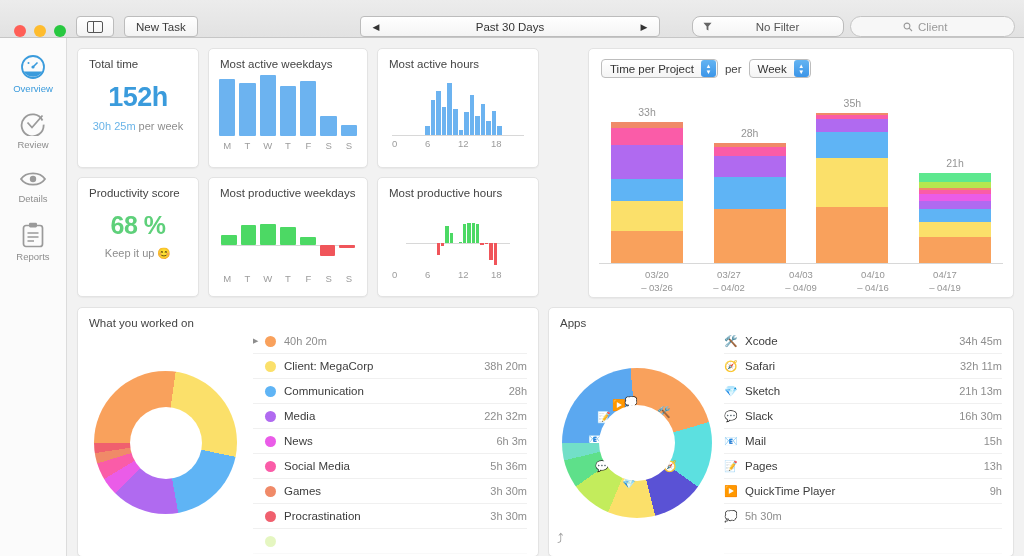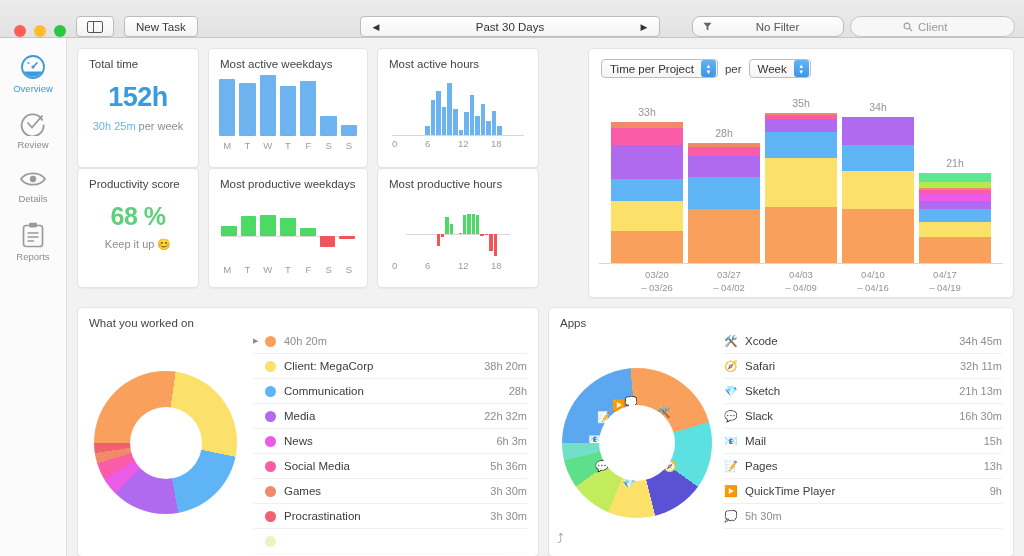--- a/index.html
+++ b/index.html
@@ -72,21 +72,21 @@
   .nav-item {
     height: 56px; display: flex; flex-direction: column;
     align-items: center; justify-content: center; gap: 3px; cursor: default;
   }
   .nav-label { font-size: 9.5px; color: #8d8d8d; }
   .nav-item.active .nav-label { color: #3a9bdc; }
 
   
   .content { flex: 1; padding: 10px 12px 0 10px; }
   .row1 { display: flex; gap: 9px; height: 250px; }
-  .leftcards { width: 462px; display: flex; flex-direction: column; gap: 0; }
+  .leftcards { width: 462px; display: flex; flex-direction: column; gap: 9px; }
   .cardrow { display: flex; gap: 9px; height: 120px; }
 
   .card {
     background: #fff; border: 1px solid #e3e3e3; border-radius: 5px;
     box-shadow: 0 1px 1px rgba(0,0,0,.04);
     position: relative; overflow: hidden;
   }
   .card-title {
     font-size: 11.5px; color: #444; padding: 9px 0 0 11px;
   }
@@ -515,29 +515,20 @@
               <div class="stack">
                 <i style="height: 2.14286px; background: rgb(240, 138, 104);"></i>
                 <i style="height: 4.28571px; background: rgb(250, 92, 168);"></i>
                 <i style="height: 12.8571px; background: rgb(176, 106, 240);"></i>
                 <i style="height: 25.7143px; background: rgb(95, 180, 245);"></i>
                 <i style="height: 49.2857px; background: rgb(251, 224, 106);"></i>
                 <i style="height: 55.7143px; background: rgb(249, 161, 92);"></i>
               </div>
             </div>
             <div class="stackcol">
-              <div class="stack-total">34h</div>
-              <div class="stack">
-                <i style="height: 27.8571px; background: rgb(176, 106, 240);"></i>
-                <i style="height: 25.7143px; background: rgb(95, 180, 245);"></i>
-                <i style="height: 38.5714px; background: rgb(251, 224, 106);"></i>
-                <i style="height: 53.5714px; background: rgb(249, 161, 92);"></i>
-              </div>
-            </div>
-            <div class="stackcol">
               <div class="stack-total">21h</div>
               <div class="stack">
                 <i style="height: 8.57143px; background: rgb(94, 232, 143);"></i>
                 <i style="height: 6.42857px; background: rgb(182, 232, 79);"></i>
                 <i style="height: 2.14286px; background: rgb(240, 138, 104);"></i>
                 <i style="height: 4.28571px; background: rgb(250, 92, 168);"></i>
                 <i style="height: 6.42857px; background: rgb(234, 92, 232);"></i>
                 <i style="height: 8.57143px; background: rgb(176, 106, 240);"></i>
                 <i style="height: 12.8571px; background: rgb(95, 180, 245);"></i>
                 <i style="height: 15px; background: rgb(251, 224, 106);"></i>

